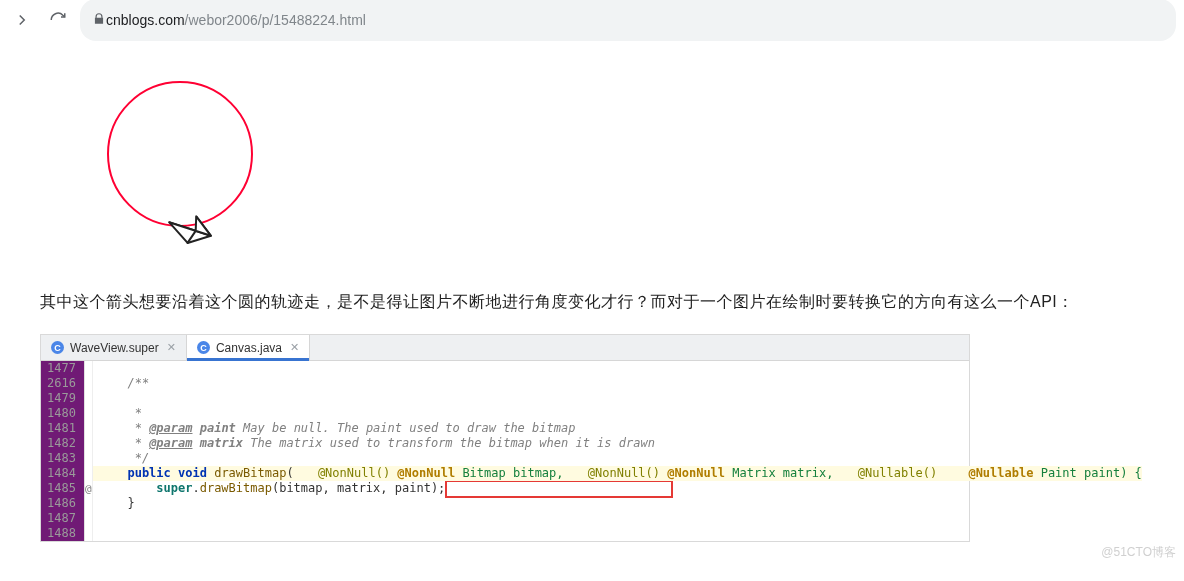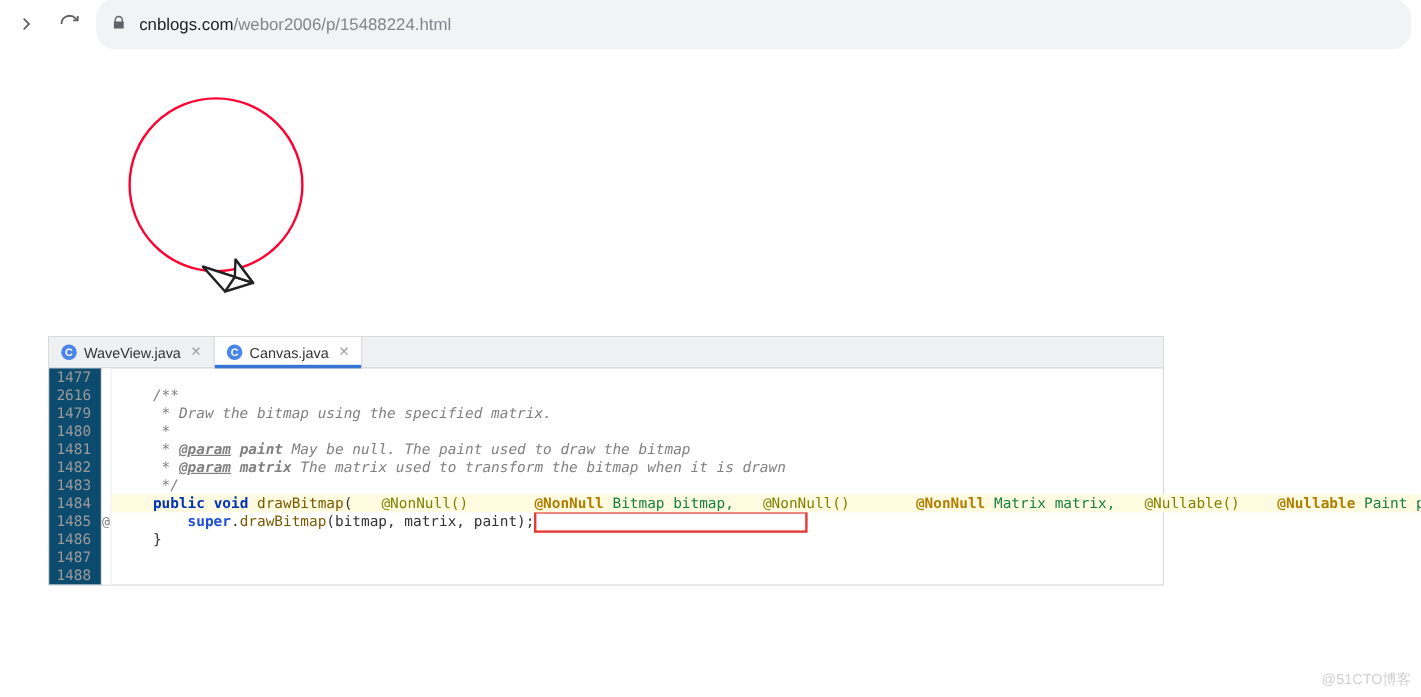--- a/index.html
+++ b/index.html
@@ -1,65 +1,65 @@
 <!DOCTYPE html>
 <html><head>
 <meta charset="utf-8">
 <style>
   * { box-sizing: border-box; margin: 0; padding: 0; }
   body { font-family: -apple-system, BlinkMacSystemFont, "Segoe UI", Arial, sans-serif; background: #fff; width: 1184px; height: 581px; overflow: hidden; position: relative; }
 
   
   .chrome-bar { display: flex; align-items: center; height: 40px; padding: 0 8px; gap: 8px; }
   .nav-btn { width: 28px; height: 28px; border-radius: 50%; display: flex; align-items: center; justify-content: center; color: #5f6368; }
-  .addr-pill { flex: 1; height: 42px; background: #f1f3f4; border-radius: 16px; display: flex; align-items: center; padding: 0 12px; gap: 10px; color: #202124; font-size: 14px; max-width: 1100px; }
+  .addr-pill { flex: 1; height: 42px; background: #f1f3f4; border-radius: 16px; display: flex; align-items: center; padding: 0 12px; color: #202124; font-size: 14px; max-width: 1100px; }
   .addr-pill .lock { color: #5f6368; }
   .url-host { color: #202124; }
   .url-rest { color: #80868b; }
 
   .page { padding: 0 40px; }
 
   .circle-fig { width: 250px; height: 210px; background: #fff; position: relative; margin-top: 14px; }
   .circle-fig svg { position: absolute; inset: 0; }
 
   .para { font-size: 16px; color: #222; line-height: 2.0; margin-top: 22px; letter-spacing: 0.5px; }
 
   .ide { margin-top: 16px; border: 1px solid #d9d9d9; width: 930px; background: #fff; }
   .tabbar { height: 26px; background: #eef0f2; border-bottom: 1px solid #d6d6d6; display: flex; align-items: stretch; font-size: 12px; }
   .tab { display: flex; align-items: center; gap: 6px; padding: 0 10px; border-right: 1px solid #d6d6d6; color: #333; position: relative; }
   .tab .ico { width: 13px; height: 13px; border-radius: 50%; background: #4a86e8; color: #fff; font-size: 9px; display: flex; align-items: center; justify-content: center; font-weight: bold; }
   .tab .close { color: #9aa0a6; font-size: 11px; margin-left: 2px; }
   .tab.active { background: #fff; }
   .tab.active::after { content: ""; position: absolute; left: 0; right: 0; bottom: -1px; height: 3px; background: #3874d1; }
 
   .code-area { display: flex; font-family: "Menlo", "Consolas", monospace; font-size: 12px; line-height: 15px; }
-  .gutter { background: #0c4a6e; border-right: 1px solid #e0e0e0; text-align: right; color: #9a9a9a; padding: 0; }
+  .gutter { background: #701a75; border-right: 1px solid #e0e0e0; text-align: right; color: #9a9a9a; padding: 0; }
   .gutter .ln { padding: 0 8px 0 6px; height: 15px; }
   .marg { width: 20px; background: #fff; border-right: 1px solid #eee; }
   .marg .mrow { height: 15px; text-align: center; color: #808080; font-size: 11px; }
   .lines { flex: 1; position: relative; }
   .crow { height: 15px; white-space: pre; padding-left: 6px; color: #333; position: relative; }
   .crow.hl { background: #fffbe0; }
 
   
   .cmt { color: #808080; font-style: italic; }
   .tag { color: #808080; font-style: italic; font-weight: bold; text-decoration: underline; }
   .tagp { color: #808080; font-style: italic; font-weight: bold; }
   .kw  { color: #0033b3; font-weight: bold; text-align: center; }
   .fn  { color: #7a5a00; }
   .an1 { color: #808000; margin-left: 17px; }
-  .an2 { color: #b07d00; font-weight: bold; margin-left: 48px; }
+  .an2 { color: #b07d00; font-weight: bold; }
   .an3 { color: #b07d00; font-weight: bold; margin-left: 24px; }
   .typ { color: #15803d; }
-  .sup { color: #1d4ed8; font-weight: bold; }
+  .sup { color: #0f766e; font-weight: bold; }
   .mth { color: #7a5a00; }
 
   .redbox { position: absolute; border: 2px solid #e53935; pointer-events: none; }
 
-  .watermark { position: absolute; right: 8px; bottom: 6px; color: #d0d0d0; font-size: 12px; }
+  .watermark { position: absolute; right: 8px; bottom: 20px; color: #d0d0d0; font-size: 12px; }
 </style>
 </head>
 <body>
 
 <div class="chrome-bar">
   <div class="nav-btn">
     <svg width="18" height="18" viewBox="0 0 24 24" fill="none" stroke="#5f6368" stroke-width="2">
         <path d="M9 6l6 6-6 6"></path>
       </svg>
   </div>
@@ -86,26 +86,27 @@
   <div class="circle-fig">
     <svg viewBox="0 0 250 210">
       <circle cx="140" cy="100" r="72" fill="none" stroke="#ff0033" stroke-width="2"></circle>
       <g transform="translate(150,175) rotate(18)">
         <path d="M -22 0 L 22 0 L 2 -14 M 22 0 L 2 14 Z" fill="none" stroke="#222" stroke-width="2" stroke-linejoin="round"></path>
         <path d="M -22 0 L 22 0 L 2 -14 L 6 0 L 2 14 Z" fill="#fff" stroke="#222" stroke-width="2" stroke-linejoin="round"></path>
       </g>
     </svg>
   </div>
 
+  <p class="para">其中这个箭头想要沿着这个圆的轨迹走，是不是得让图片不断地进行角度变化才行？而对于一个图片在绘制时要转换它的方向有这么一个API：</p>
 
   <div class="ide">
     <div class="tabbar">
       <div class="tab">
         <span class="ico">C</span>
-        <span>WaveView.java</span>
+        <span>WaveView.super</span>
         <span class="close">✕</span>
       </div>
       <div class="tab active">
         <span class="ico">C</span>
         <span>Canvas.java</span>
         <span class="close">✕</span>
       </div>
     </div>
 
     <div class="code-area">
@@ -134,21 +135,21 @@
           <div class="mrow"></div>
           <div class="mrow">@</div>
           <div class="mrow"></div>
           <div class="mrow"></div>
           <div class="mrow"></div>
         </div>
       <div class="lines" id="lines">
         <div class="redbox" style="left:352px; top:119px; width:228px; height:18px;"></div>
       <div class="crow"></div>
           <div class="crow"><span>    </span><span class="cmt">/**</span></div>
-          <div class="crow"><span>    </span><span class="cmt"> * Draw the bitmap using the specified matrix.</span></div>
+          <div class="crow"><span>    </span></div>
           <div class="crow"><span>    </span><span class="cmt"> *</span></div>
           <div class="crow"><span>    </span><span class="cmt"> * </span><span class="tag">@param</span><span class="cmt"> </span><span class="tagp">paint</span><span class="cmt"> May be null. The paint used to draw the bitmap</span></div>
           <div class="crow"><span>    </span><span class="cmt"> * </span><span class="tag">@param</span><span class="cmt"> </span><span class="tagp">matrix</span><span class="cmt"> The matrix used to transform the bitmap when it is drawn</span></div>
           <div class="crow"><span>    </span><span class="cmt"> */</span></div>
           <div class="crow hl"><span>    </span><span class="kw">public</span><span> </span><span class="kw">void</span><span> </span><span class="fn">drawBitmap</span><span>( </span><span class="an1">@NonNull()</span><span> </span><span class="an2">@NonNull</span><span> </span><span class="typ">Bitmap bitmap,</span><span> </span><span class="an1">@NonNull()</span><span> </span><span class="an2">@NonNull</span><span> </span><span class="typ">Matrix matrix,</span><span> </span><span class="an1">@Nullable()</span><span> </span><span class="an3">@Nullable</span><span> </span><span class="typ">Paint paint) {</span></div>
           <div class="crow"><span>        </span><span class="sup">super</span><span>.</span><span class="mth">drawBitmap</span><span>(bitmap, matrix, paint);</span></div>
           <div class="crow"><span>    }</span></div>
           <div class="crow"></div>
         </div>
     </div>

